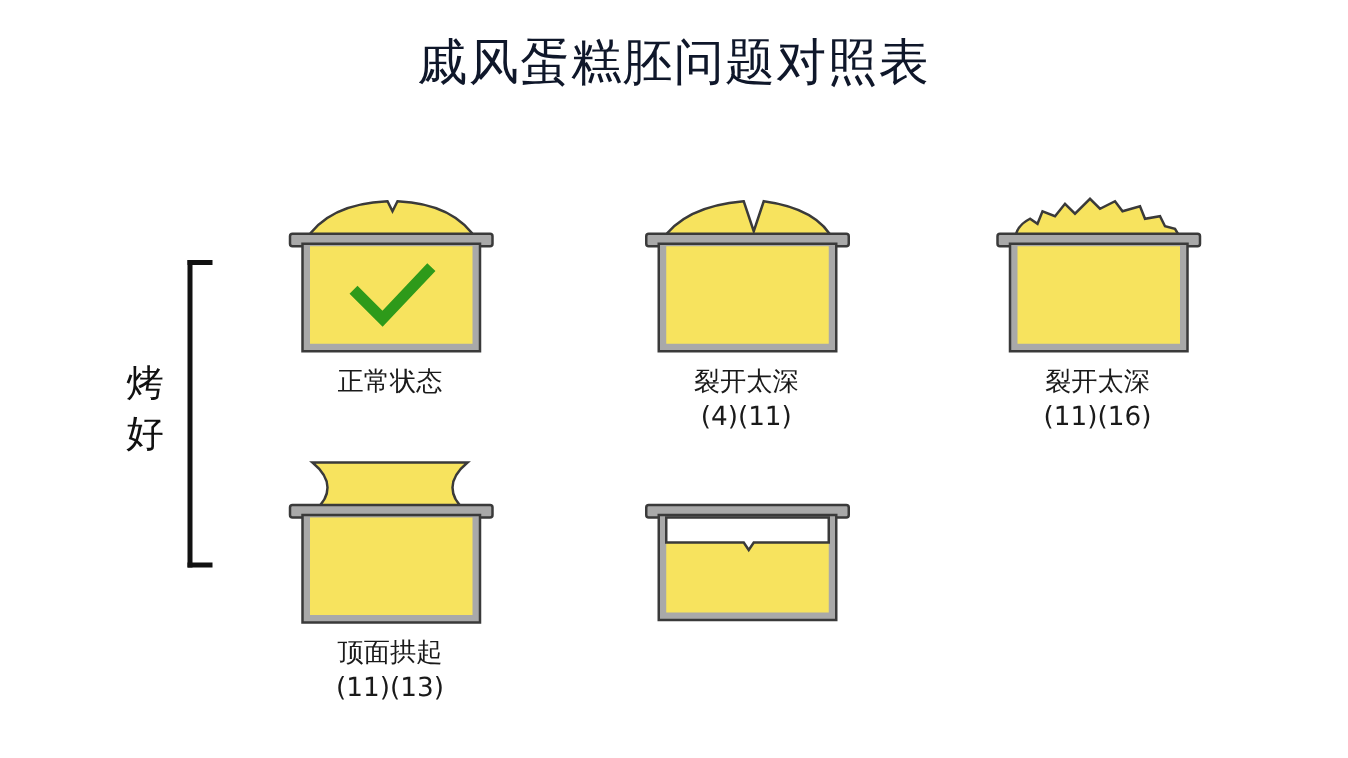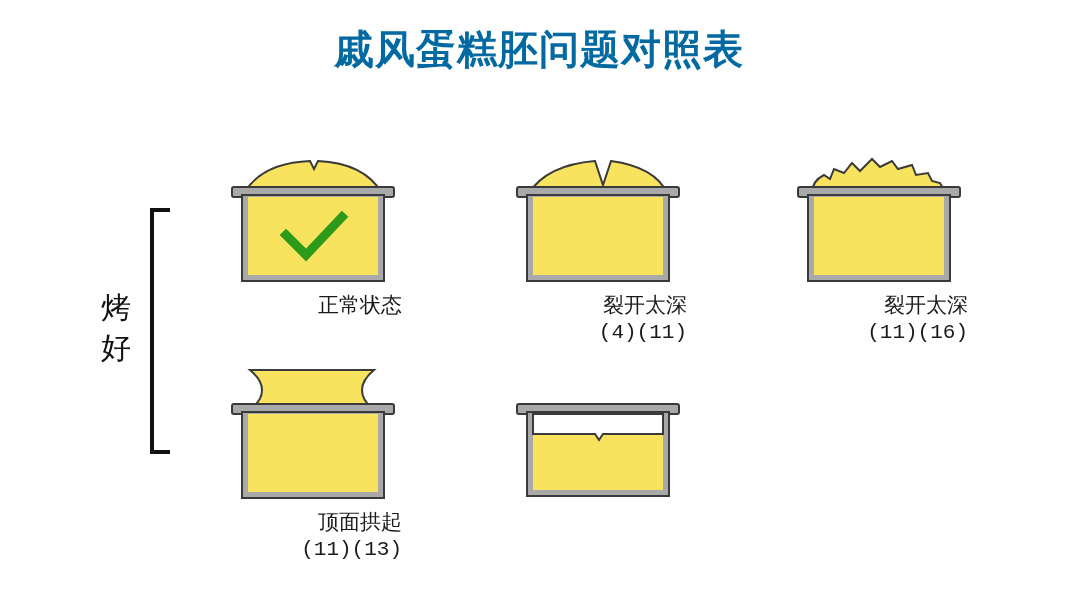--- a/index.html
+++ b/index.html
@@ -1,27 +1,27 @@
 <!DOCTYPE html>
 <html><head>
 <meta charset="utf-8">
 <style>
   html, body { margin: 0; padding: 0; background: #ffffff; }
   body { width: 1078px; height: 606px; position: relative; overflow: hidden;
          font-family: "DejaVu Sans", "Liberation Sans", sans-serif; color: #1a1a1a; }
   .title { position: absolute; left: 0; width: 1078px; top: 22px; text-align: center;
-           font-size: 40px; font-weight: bold; letter-spacing: 1px; color: #0369a1; }
+           font-size: 40px; font-weight: normal; letter-spacing: 1px; color: #0f172a; }
   .bracket { position: absolute; left: 150px; top: 208px; width: 20px; height: 246px;
              border-left: 4px solid #111; border-top: 4px solid #111; border-bottom: 4px solid #111; box-sizing: border-box; }
   .side-label { position: absolute; left: 96px; top: 288px; width: 40px; font-size: 30px;
                 line-height: 40px; text-align: center; color: #111; }
-  .item { position: absolute; width: 180px; text-align: right; }
+  .item { position: absolute; width: 180px; text-align: center; }
   .item svg { display: block; margin: 0 auto; }
   .cap { font-size: 21px; line-height: 28px; color: #1a1a1a; margin-top: 6px; }
-  .ref { font-size: 21px; line-height: 28px; color: #1a1a1a; font-family: Liberation Mono, monospace; }
+  .ref { font-size: 21px; line-height: 28px; color: #1a1a1a; }
 </style>
 </head>
 <body>
 
 <div class="title">戚风蛋糕胚问题对照表</div>
 
 <div class="bracket"></div>
 <div class="side-label">
   <div>烤</div>
   <div>好</div>

